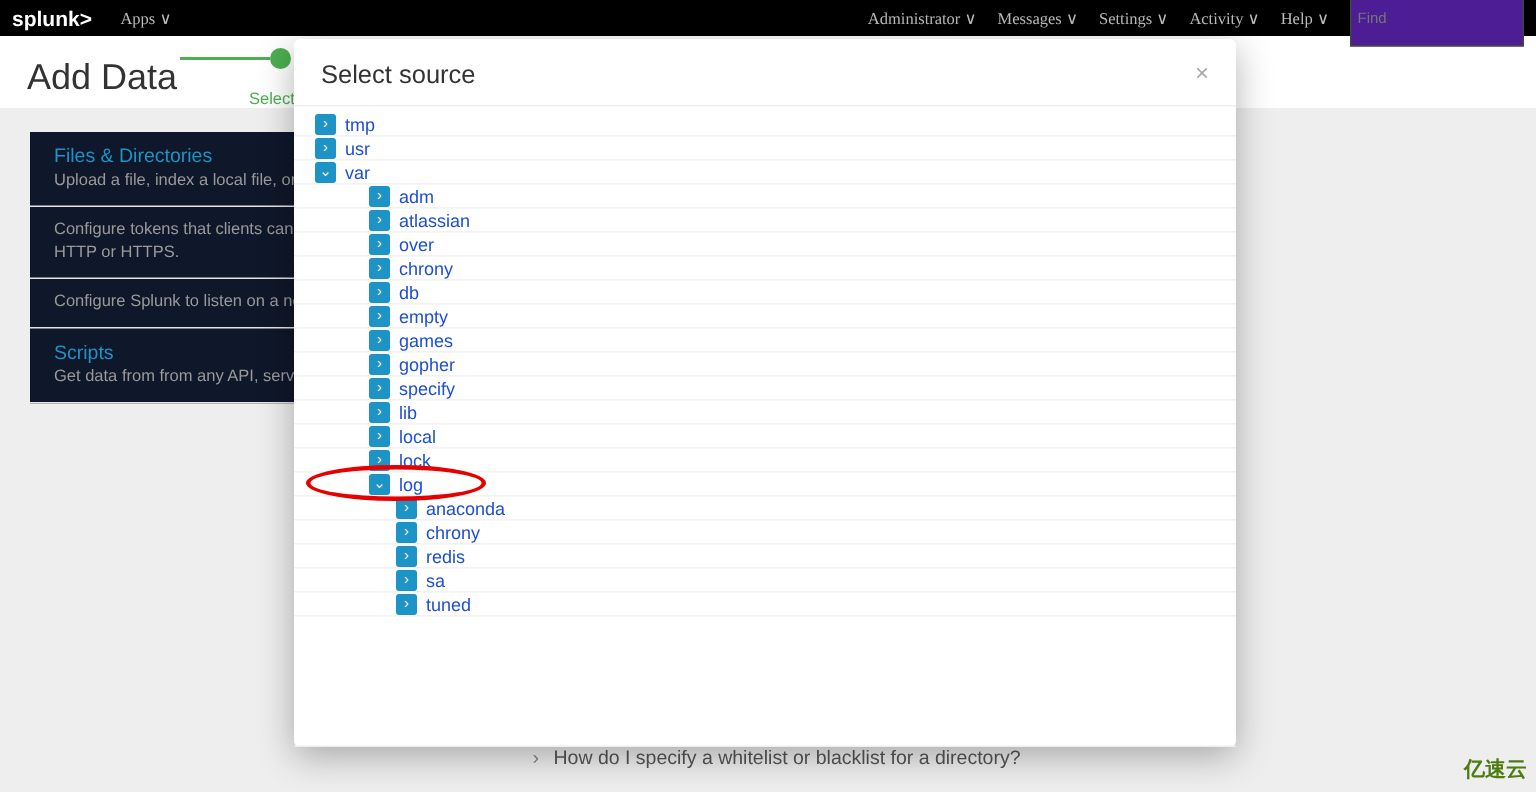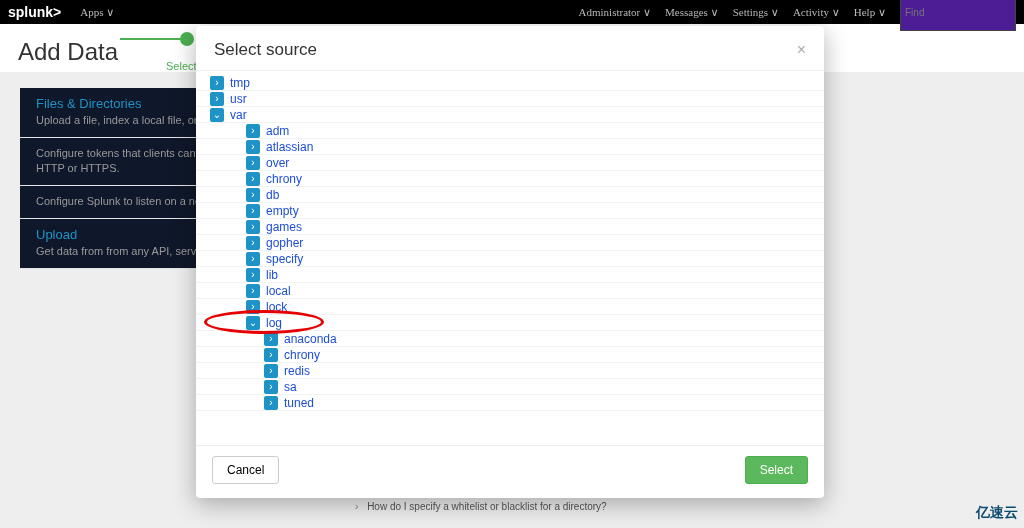--- a/index.html
+++ b/index.html
@@ -22,21 +22,21 @@
   .step-dot  { width:14px; height:14px; background:#4caf50; border-radius:50%; }
   .step-label { font-size:11px; color:#4caf50; margin-left:-20px; margin-top:18px; position:absolute; left:66px; top:10px; white-space:nowrap;}
 
   
   .leftcol { position:absolute; left:0; top:88px; width:330px; background:#0f172a;margin-left:20px; }
   .leftcol .item { padding:8px 16px 10px; border-bottom:1px solid #e5e5e5; }
   .leftcol .item .title { color:#1e93c6; font-size:13px; margin-bottom:2px; }
   .leftcol .item .desc  { color:#999; font-size:11px; line-height:1.3; }
 
   
-  .helplink-row { position:absolute; left:355px; bottom:16px; color:#555; font-size:10px; }
+  .helplink-row { position:absolute; left:355px; bottom:16px; color:#555; font-size:13px; }
   .helplink-row .caret { color:#888; margin-right:6px; }
 
   
   .modal { position:absolute; left:196px; top:26px; width:628px; height:472px; background:#fff; border-radius:4px; box-shadow:0 6px 24px rgba(0,0,0,.3); display:flex; flex-direction:column; }
   .modal-head { padding:14px 18px 10px; display:flex; align-items:center; }
   .modal-head h2 { font-size:17px; font-weight:400; flex:1; }
   .close-x { font-size:16px; color:#aaa; cursor:pointer; }
 
   .tree-wrap { flex:1; overflow-y:auto; border-top:1px solid #eee; border-bottom:1px solid #eee; padding:4px 0; position:relative; }
 
@@ -56,21 +56,21 @@
   .btn.select { margin-left:auto; background:#5cb85c; border-color:#4cae4c; color:#fff; }
 
   
   .red-circle { position:absolute; border:3px solid #e60000; border-radius:50%/50%; pointer-events:none; }
 
   
   .tree-wrap::-webkit-scrollbar { width:10px; }
   .tree-wrap::-webkit-scrollbar-thumb { background:#ccc; }
 
   
-  .watermark { position:absolute; right:6px; bottom:6px; color:#0c4a6e; font-size:14px; font-weight:600; pointer-events:none; }
+  .watermark { position:absolute; right:6px; bottom:6px; color:#4d7c0f; font-size:14px; font-weight:600; pointer-events:none; }
 </style>
 </head>
 <body>
 
 <div class="topnav">
   <span class="brand">splunk&gt;</span>
   <span class="dd"><span>Apps</span> <span>∨</span></span>
   <span class="spacer"></span>
   <span class="dd"><span>Administrator</span> <span>∨</span></span>
   <span class="dd"><span>Messages</span> <span>∨</span></span>
@@ -95,21 +95,21 @@
       <div class="title">Files &amp; Directories</div>
       <div class="desc">Upload a file, index a local file, or monitor an entire directory.</div>
     </div>
     <div class="item">
       <div class="desc">Configure tokens that clients can use to send data over HTTP or HTTPS.</div>
     </div>
     <div class="item">
       <div class="desc">Configure Splunk to listen on a network port.</div>
     </div>
     <div class="item">
-      <div class="title">Upload</div>
+      <div class="title">Scripts</div>
       <div class="desc">Get data from from any API, service, or database.</div>
     </div>
   </div>
 
 <div class="helplink-row">
   <span class="caret">›</span>
   <span>How do I specify a whitelist or blacklist for a directory?</span>
 </div>
 
 <div class="modal">
@@ -200,19 +200,15 @@
         <span class="label">sa</span>
       </div>
       <div class="node d2">
         <span class="toggle">›</span>
         <span class="label">tuned</span>
       </div>
       <div class="red-circle" style="left: 8px; top: 239px; width: 120px; height: 24px;"></div>
     </div>
 
 
-  <div class="modal-foot">
-    <button class="btn cancel">Cancel</button>
-    <button class="btn select">Select</button>
-  </div>
 </div>
 
 <div class="watermark">亿速云</div>
 
 </body></html>

